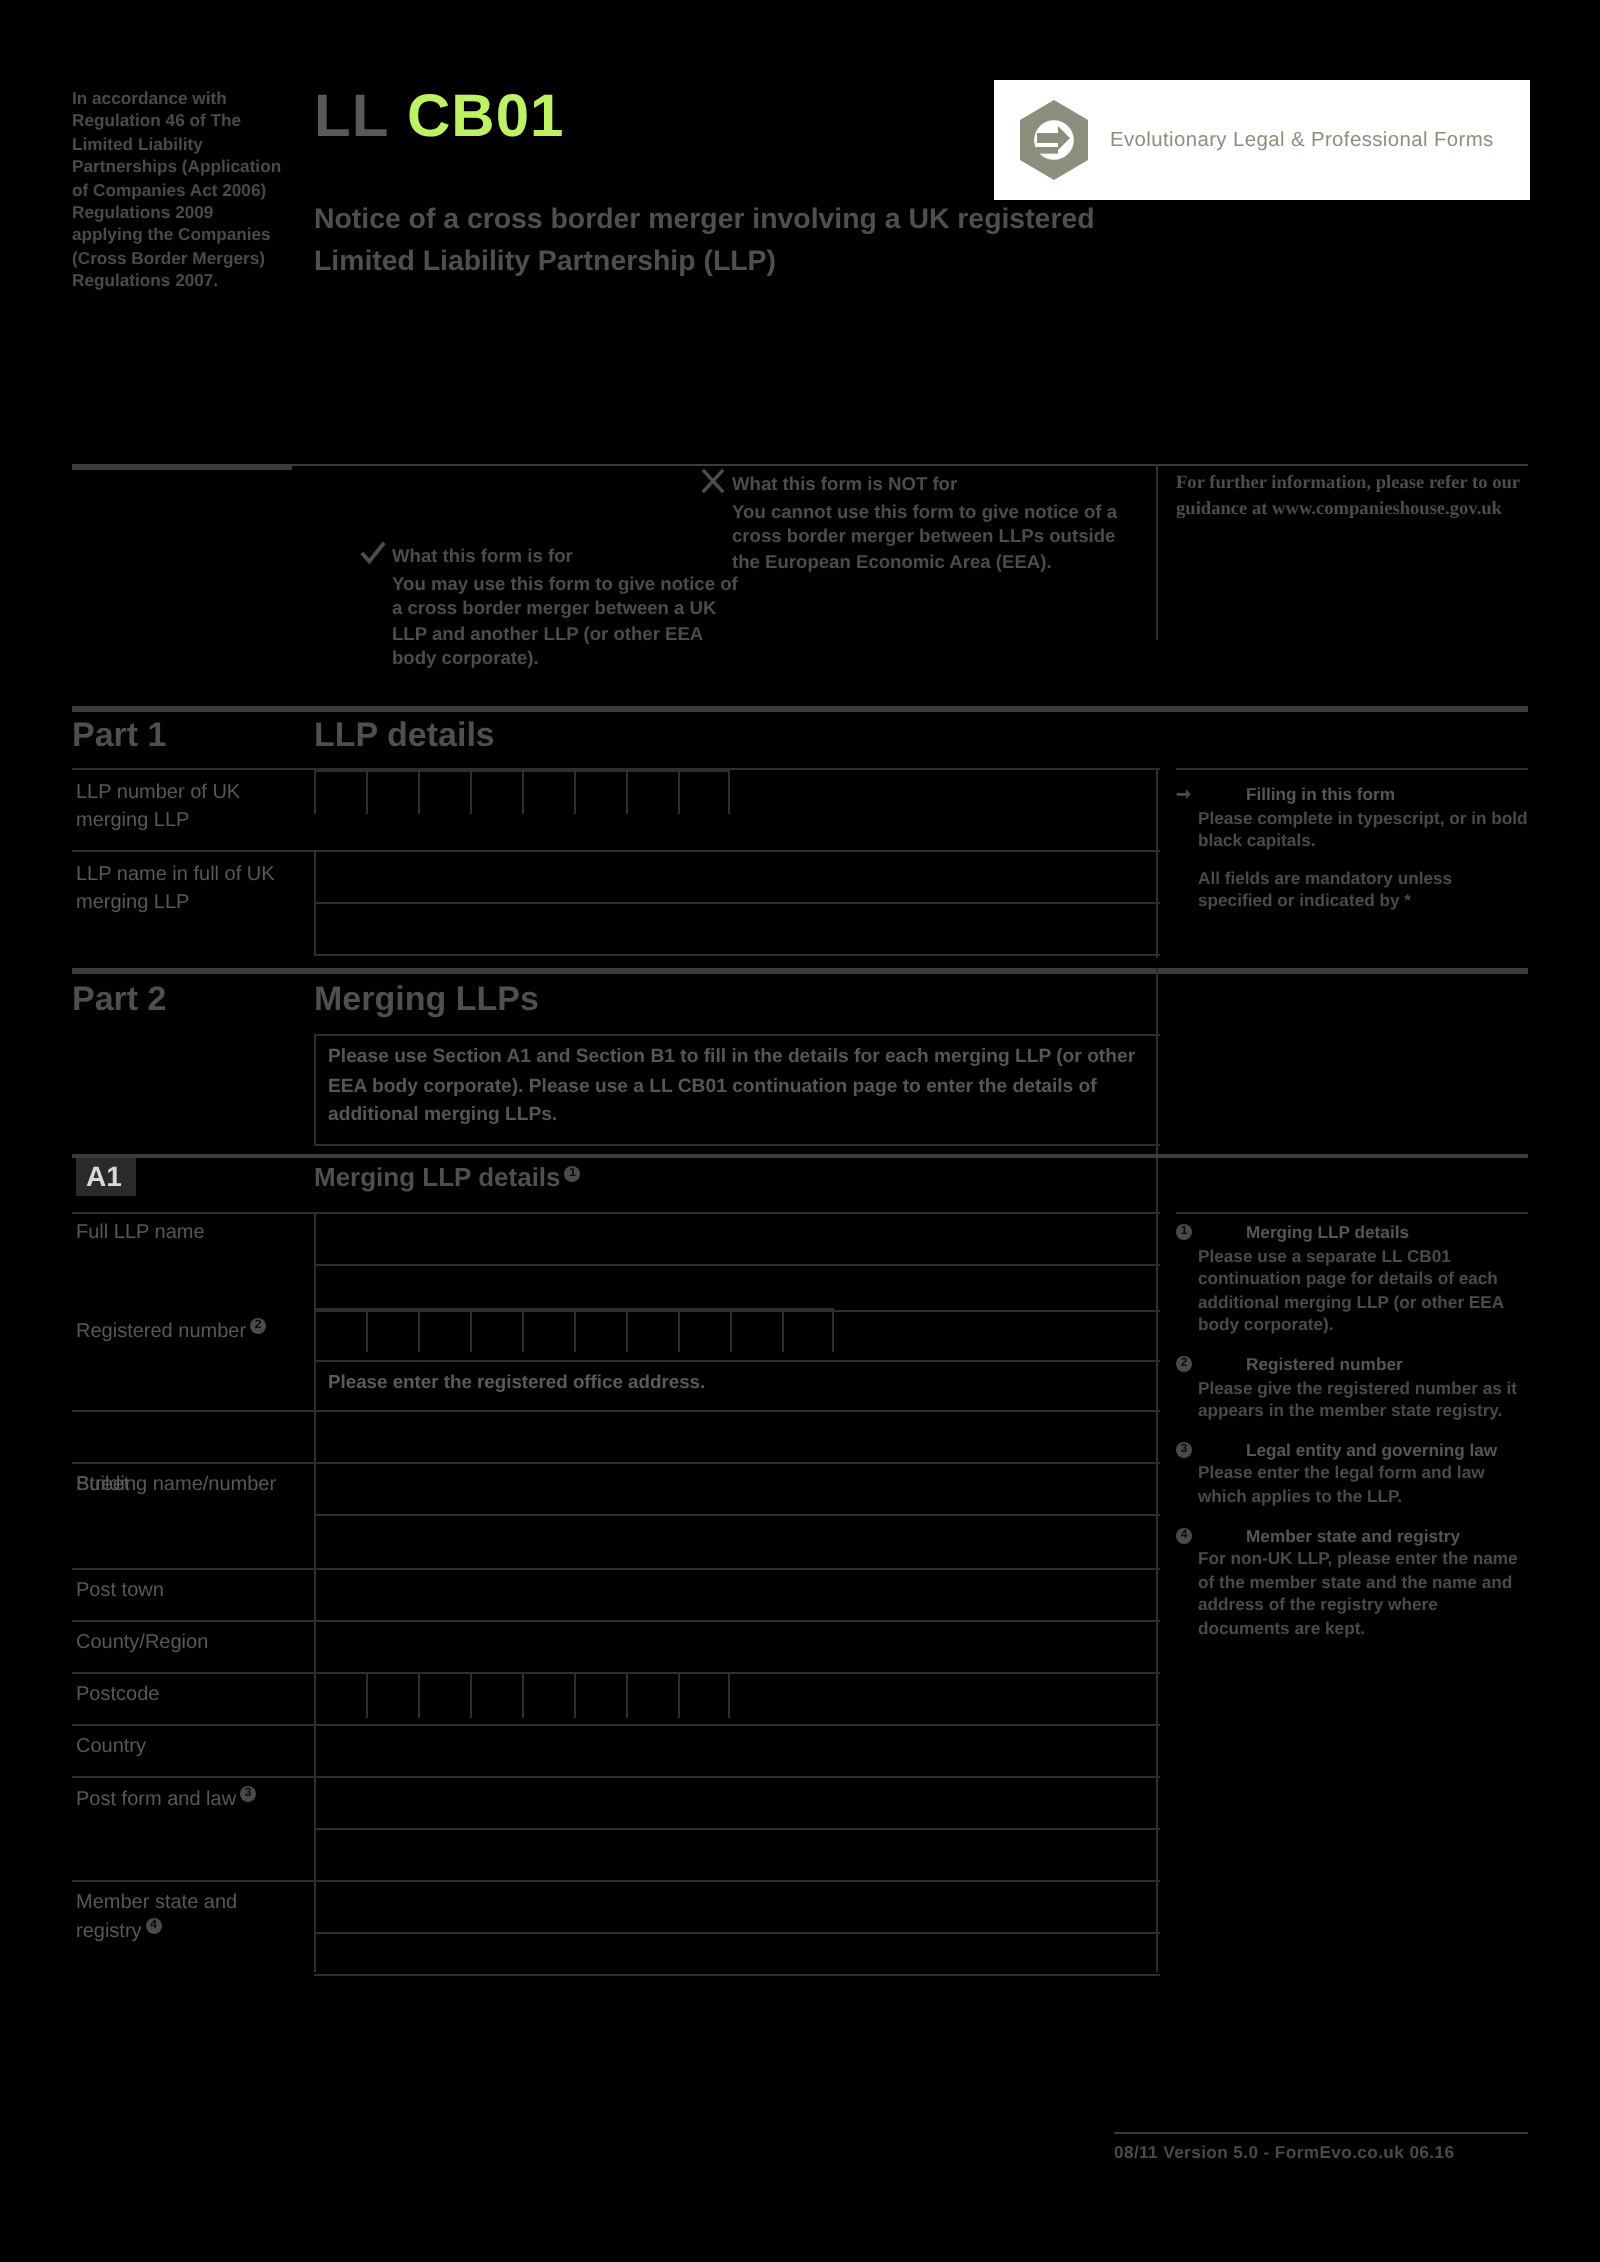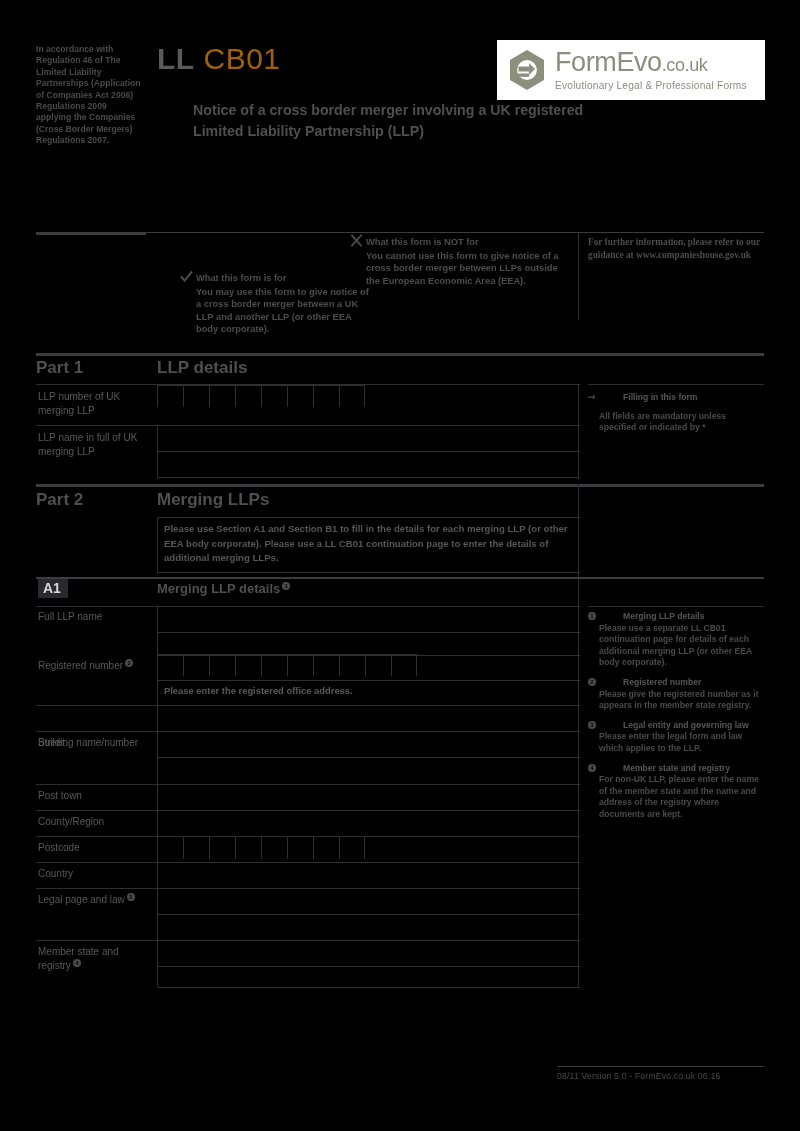--- a/index.html
+++ b/index.html
@@ -29,31 +29,30 @@
   }
   .form-code {
     position: absolute;
     left: 157px; top: 42px;
     font-size: 30px;
     letter-spacing: 0.5px;
     color: #5a5a5c;
     white-space: nowrap;
   }
   .form-code .fc-b { font-weight: bold; color: #5a5a5c; }
-  .form-code .fc-n { font-weight: normal; color: #a16207; }
+  .form-code .fc-n { font-weight: bold; color: #bef264; }
 
   .form-title {
     position: absolute;
     left: 157px; top: 100px;
     width: 420px;
     font-size: 14.2px;
     line-height: 21px;
     font-weight: bold;
     color: #4f4f51;
-    margin-left: 36px;
   }
 
   
   .logo-box {
     position: absolute;
     left: 497px; top: 40px;
     width: 268px; height: 60px;
     background: #ffffff;
     display: flex;
     align-items: center;
@@ -192,21 +191,21 @@
     margin-left: 2px;
   }
 
   
   .footer-rule {
     position: absolute; left: 557px; top: 1066px; width: 207px; height: 1px;
     background: #3a3a3c;
   }
   .footer-txt {
     position: absolute; left: 557px; top: 1071px;
-    font-size: 8.6px; color: #4a4a4c; font-weight: normal;
+    font-size: 8.6px; color: #4a4a4c; font-weight: bold;
     letter-spacing: 0.2px;
   }
 </style>
 </head>
 <body>
 
 <div class="page">
 
   <div class="hdr-accord">In accordance with Regulation 46 of The Limited Liability Partnerships (Application of Companies Act 2006) Regulations 2009 applying the Companies (Cross Border Mergers) Regulations 2007.</div>
 
@@ -219,23 +218,20 @@
 
   <div class="logo-box">
     <svg class="logo-mark" viewBox="0 0 44 44">
       <path d="M22 2 L39 12 L39 32 L22 42 L5 32 L5 12 Z" fill="#8b8f7e"></path>
       <circle cx="22" cy="22" r="12.5" fill="#ffffff"></circle>
       <path d="M22 10.5 A11.5 11.5 0 0 1 22 33.5 A11.5 11.5 0 0 1 22 10.5 Z" fill="none" stroke="#8b8f7e" stroke-width="3.2"></path>
       <path d="M13.5 18.5 L24 18.5 L24 15 L30 21 L24 27 L24 23.5 L13.5 23.5 Z" fill="#8b8f7e"></path>
       <rect x="13" y="25.5" width="11" height="3.3" fill="#8b8f7e"></rect>
     </svg>
     <div class="logo-text">
-      <div class="logo-main">
-        <span>FormEvo</span><span class="tld">.co.uk</span>
-      </div>
       <div class="logo-sub">Evolutionary Legal &amp; Professional Forms</div>
     </div>
   </div>
 
   <div class="rule" style="left:36px; top:232px; width:728px;"></div>
   <div class="rule" style="left:36px; top:232px; width:110px; height:3px;"></div>
 
   <div class="info-col" style="left:196px; top:236px; width:176px;margin-top:36px;">
     <svg class="ico" viewBox="0 0 14 14">
       <path d="M1 7 L5 11.5 L13 1.5" stroke="#4c4c4e" stroke-width="2.1" fill="none"></path>
@@ -284,20 +280,21 @@
   <div class="fld-vrule" style="left:157px; top:425px; height:52px;"></div>
   <div class="fld-line" style="left:157px; top:451px; width:423px;"></div>
   <div class="fld-line" style="left:157px; top:477px; width:423px;"></div>
 
   <div class="fld-vrule" style="left:578px; top:384px; height:95px;"></div>
   <div class="fld-line" style="left:588px; top:384px; width:176px;"></div>
   <div class="side-note" style="left:588px; top:392px;">
     <div class="sn-blk">
       <span class="sn-arrow">➞</span>
       <div class="sn-h">Filling in this form</div>
+      <div>Please complete in typescript, or in bold black capitals.</div>
       <div style="margin-top:7px;">All fields are mandatory unless specified or indicated by *</div>
     </div>
   </div>
 
   <div class="part-rule-top" style="top:484px;"></div>
   <div class="part-label" style="left:36px; top:490px;">Part 2</div>
   <div class="part-title" style="left:157px; top:490px;">Merging LLPs</div>
 
   <div class="fld-line" style="left:157px; top:517px; width:423px;"></div>
   <div class="fld-vrule" style="left:157px; top:517px; height:56px;"></div>
@@ -376,21 +373,21 @@
     <div class="bx" style="width:26px; border-top:none;"></div>
   </div>
 
   <div class="fld-line" style="left:36px; top:862px; width:544px;"></div>
   <div class="fld-label" style="left:38px; top:867px;">
     <span>Country</span>
   </div>
 
   <div class="fld-line" style="left:36px; top:888px; width:544px;"></div>
   <div class="fld-label" style="left:38px; top:893px; width:112px;">
-    <span>Legal page and law</span><span class="sup-circ">3</span>
+    <span>Post form and law</span><span class="sup-circ">3</span>
   </div>
   <div class="fld-line" style="left:157px; top:914px; width:423px;"></div>
 
   <div class="fld-line" style="left:36px; top:940px; width:544px;"></div>
   <div class="fld-label" style="left:38px; top:945px; width:112px;">
     <span>Member state and registry</span><span class="sup-circ">4</span>
   </div>
   <div class="fld-line" style="left:157px; top:966px; width:423px;"></div>
   <div class="fld-line" style="left:157px; top:987px; width:423px;"></div>
 

